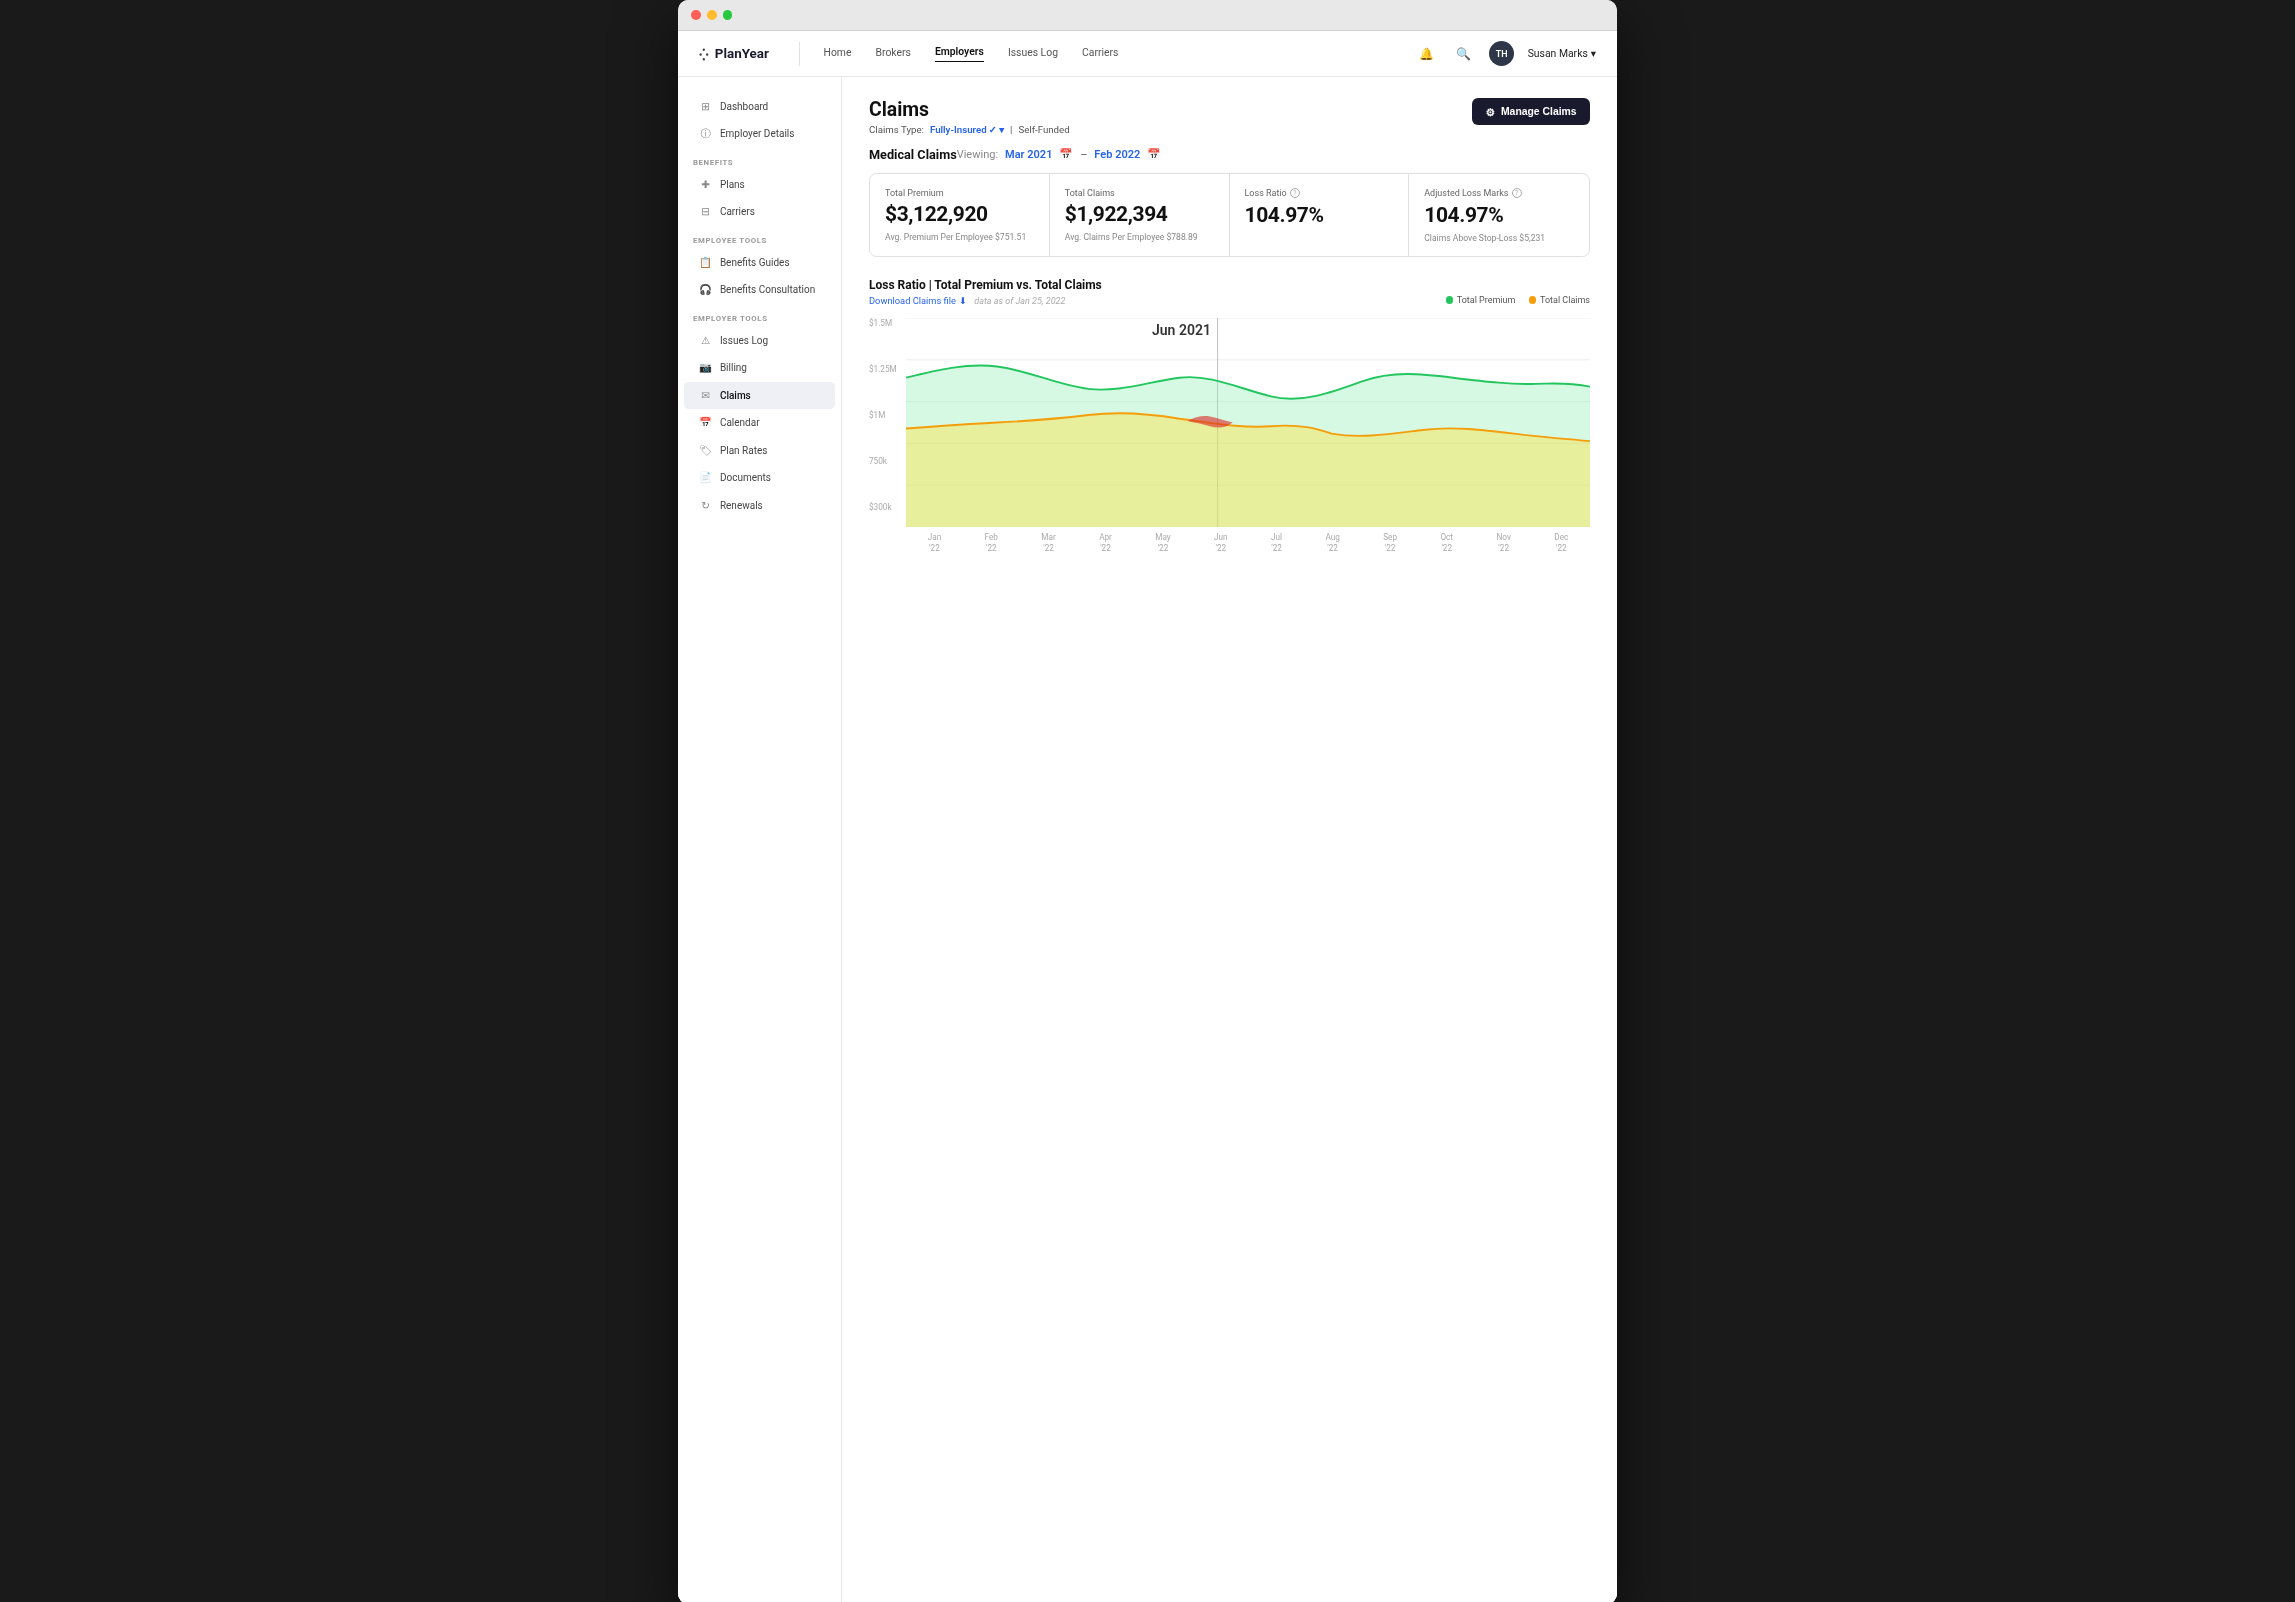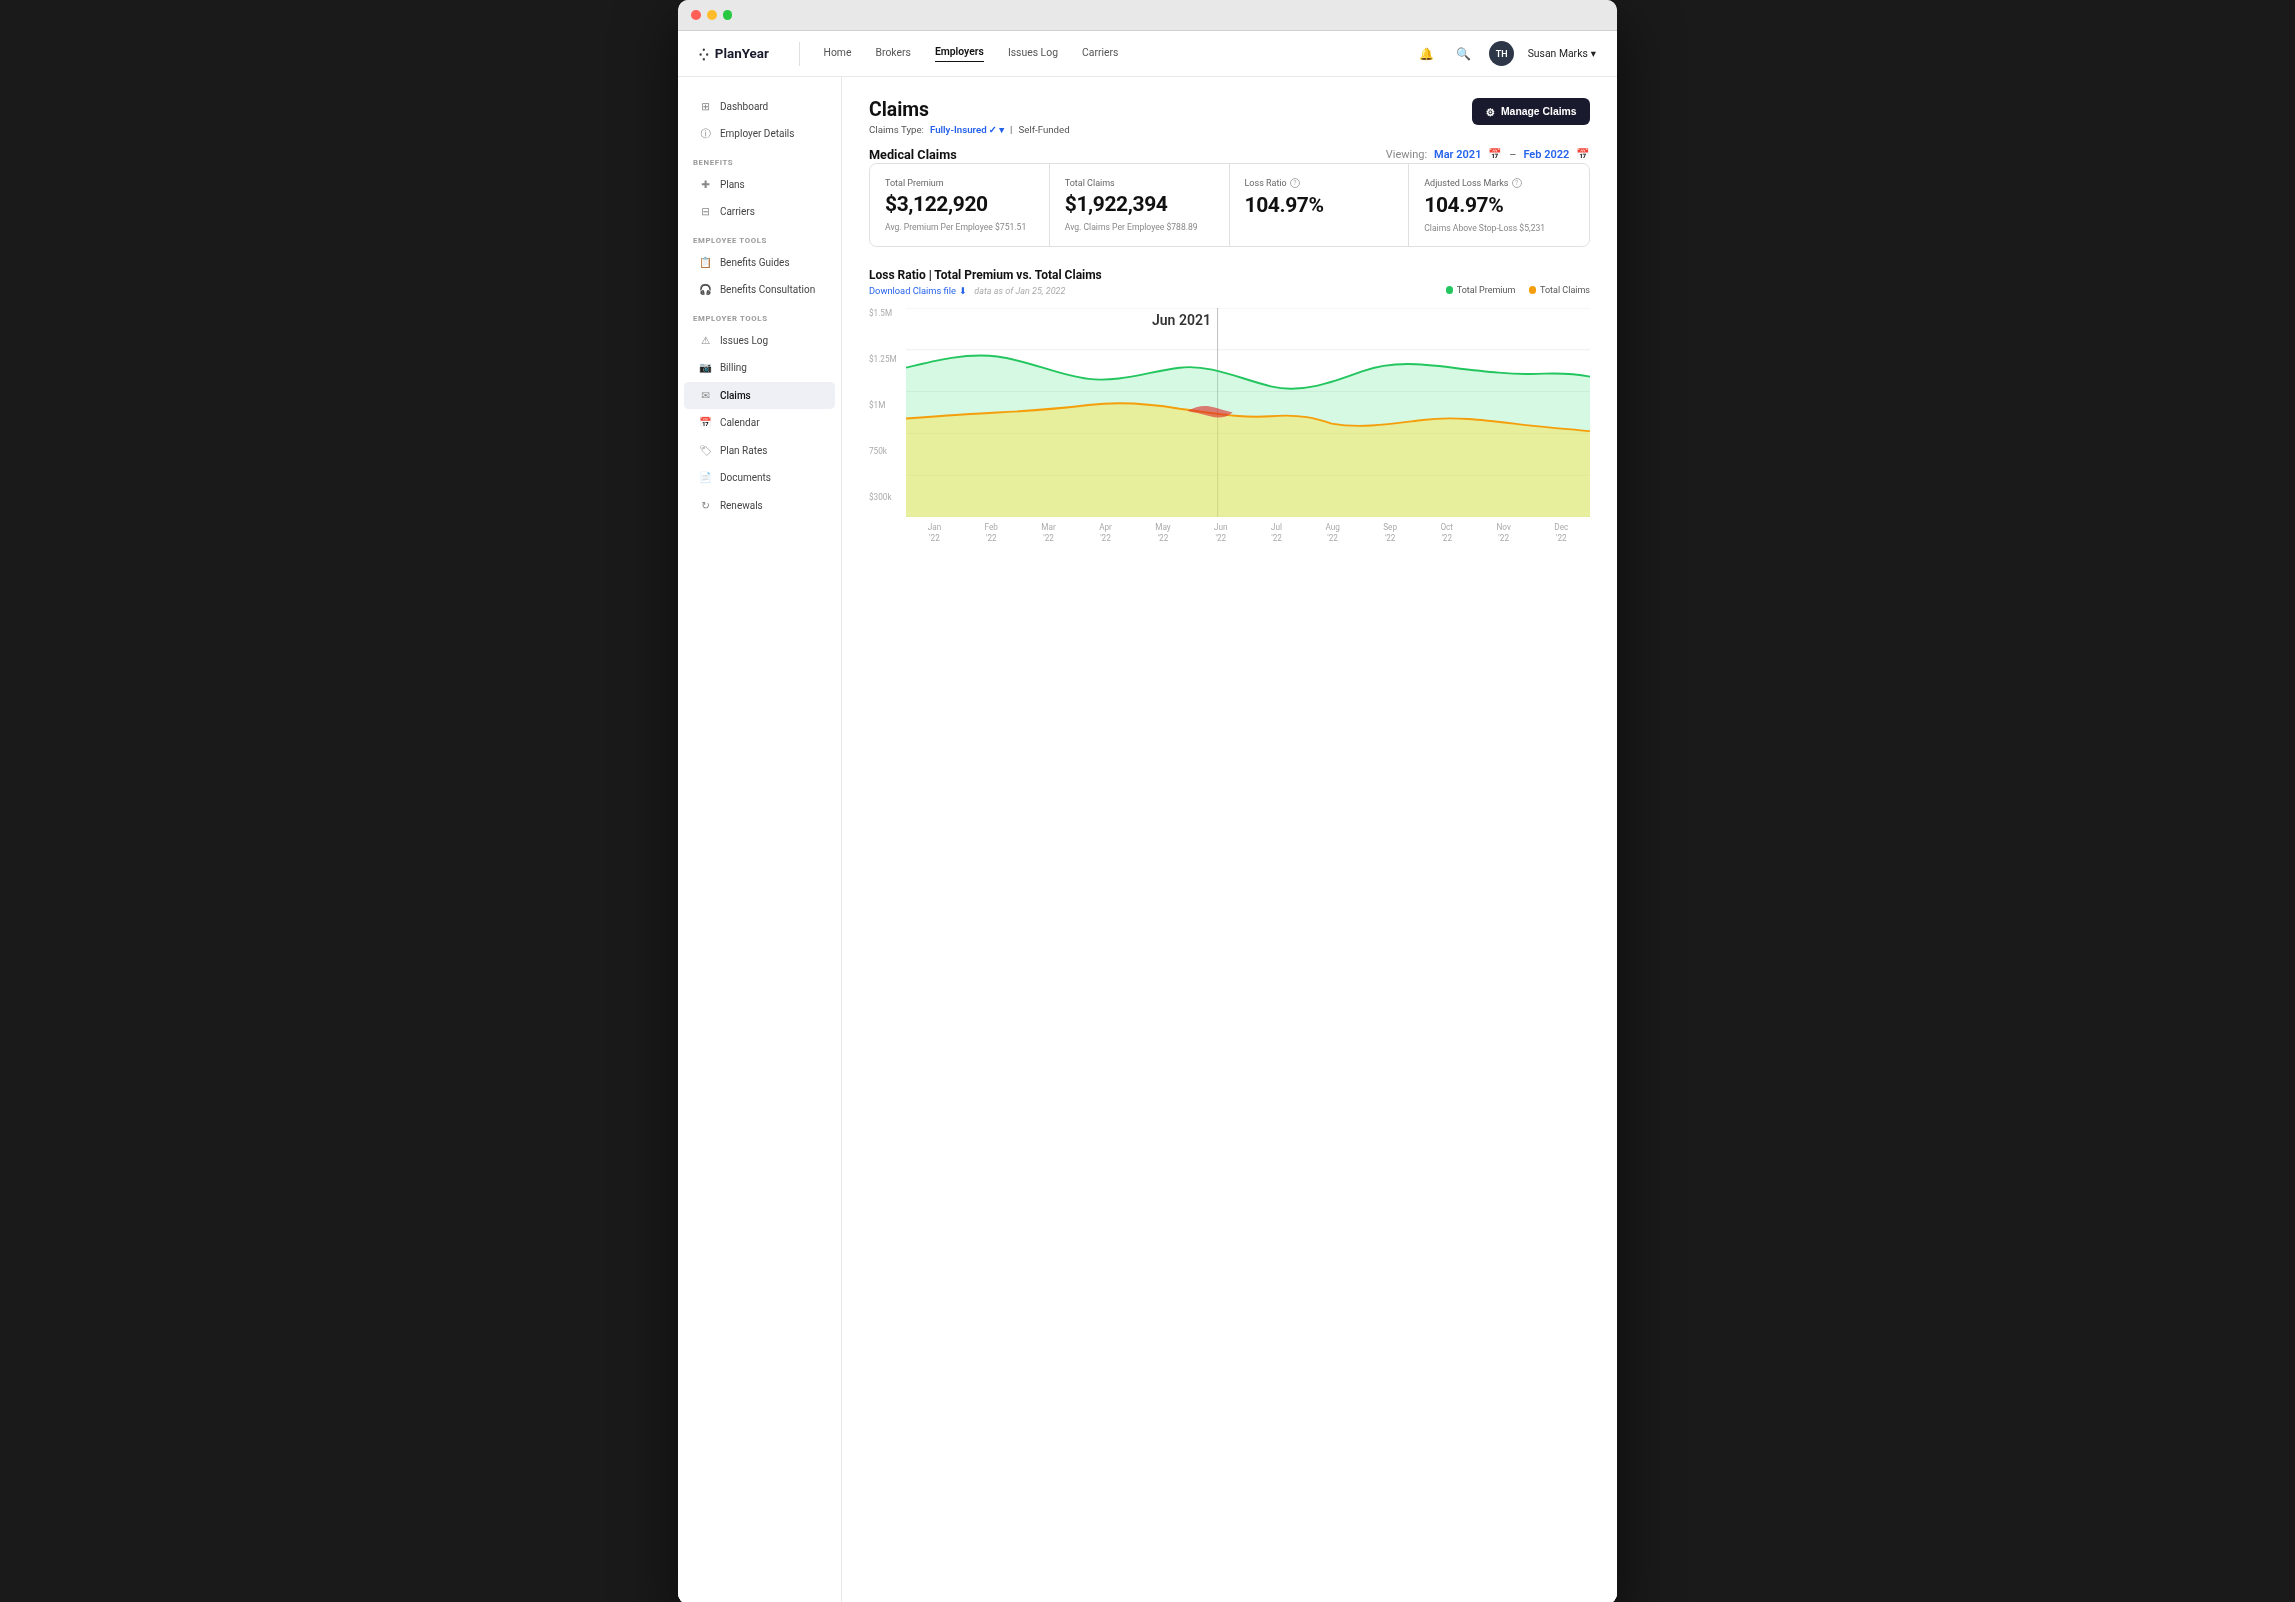--- a/index.html
+++ b/index.html
@@ -239,23 +239,23 @@
     }
     .tab-arrow {
       padding: 7.5px 10.4px;
       color: #aaa;
       cursor: pointer;
       font-size: 12px;
     }
     
     .section-header-row {
       display: flex;
-      justify-content: space-between;
-      align-items: center;
-      margin-bottom: 1px;
+      justify-content: flex-start;
+      align-items: center;
+      margin-bottom: 11px;
     }
     .section-title {
       font-size: 12.7px;
       font-weight: 700;
       color: #111;
     }
     .viewing-range {
       font-size: 11px;
       color: #555;
       display: flex;

